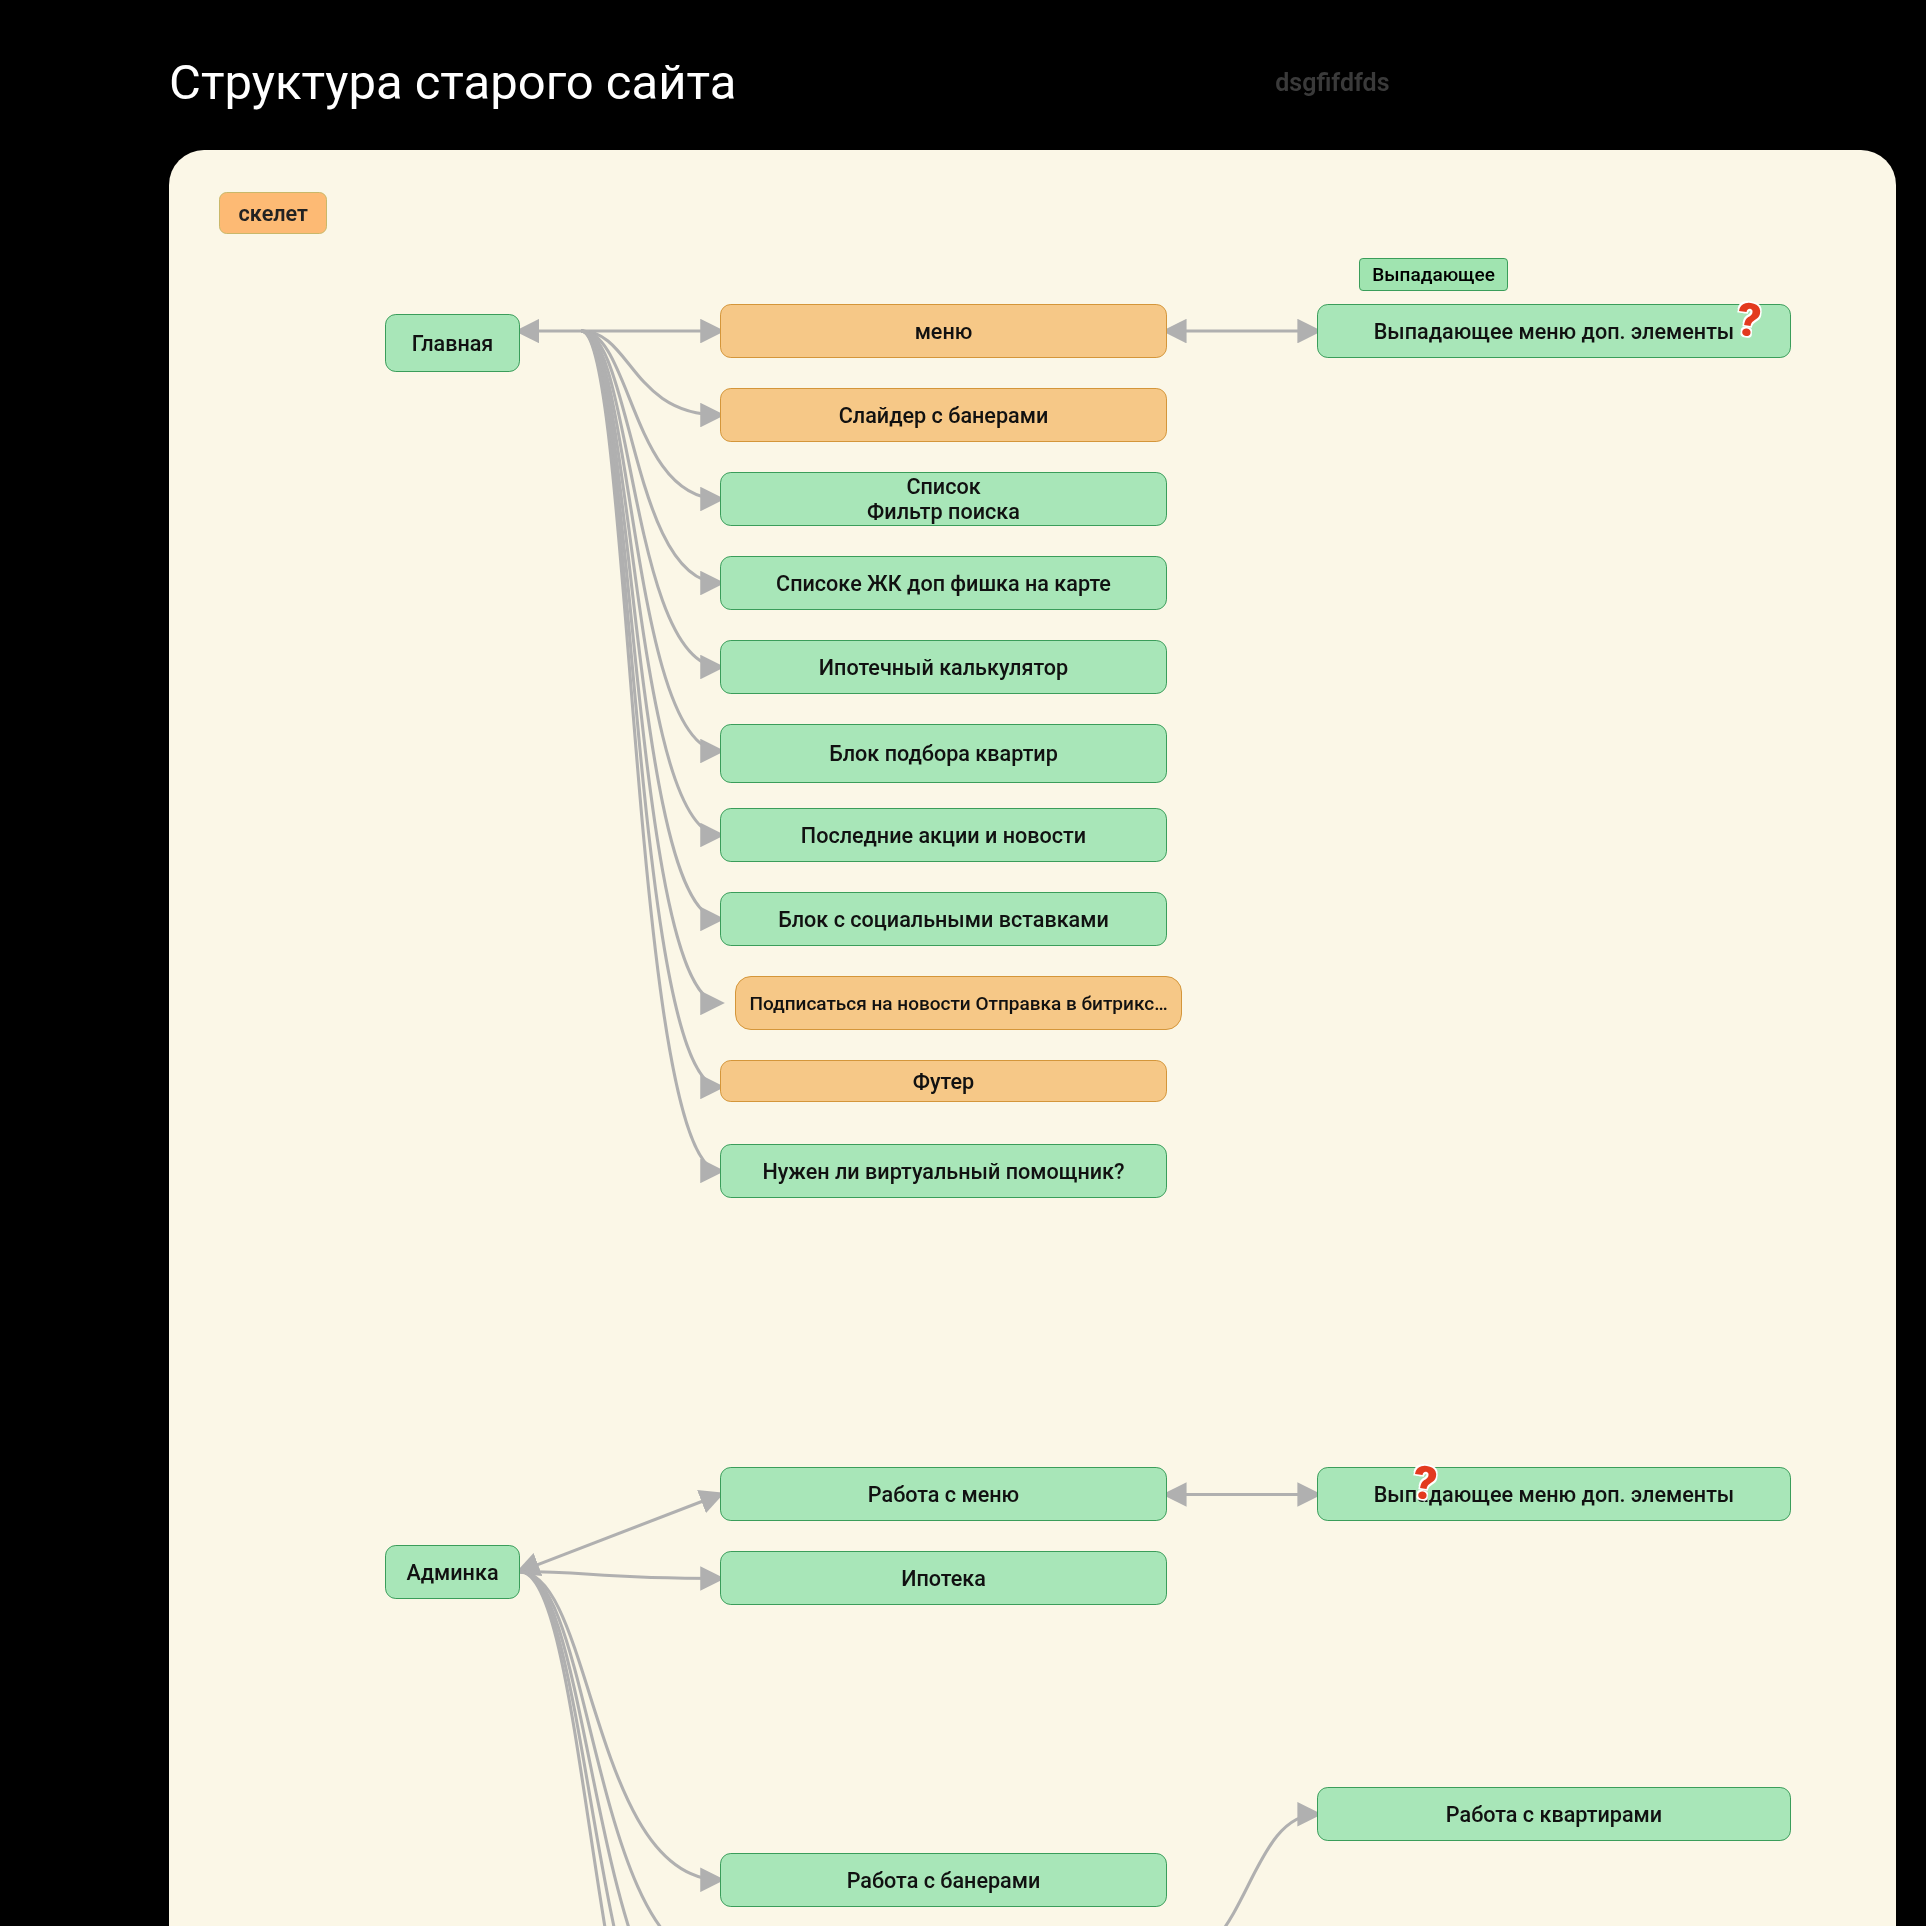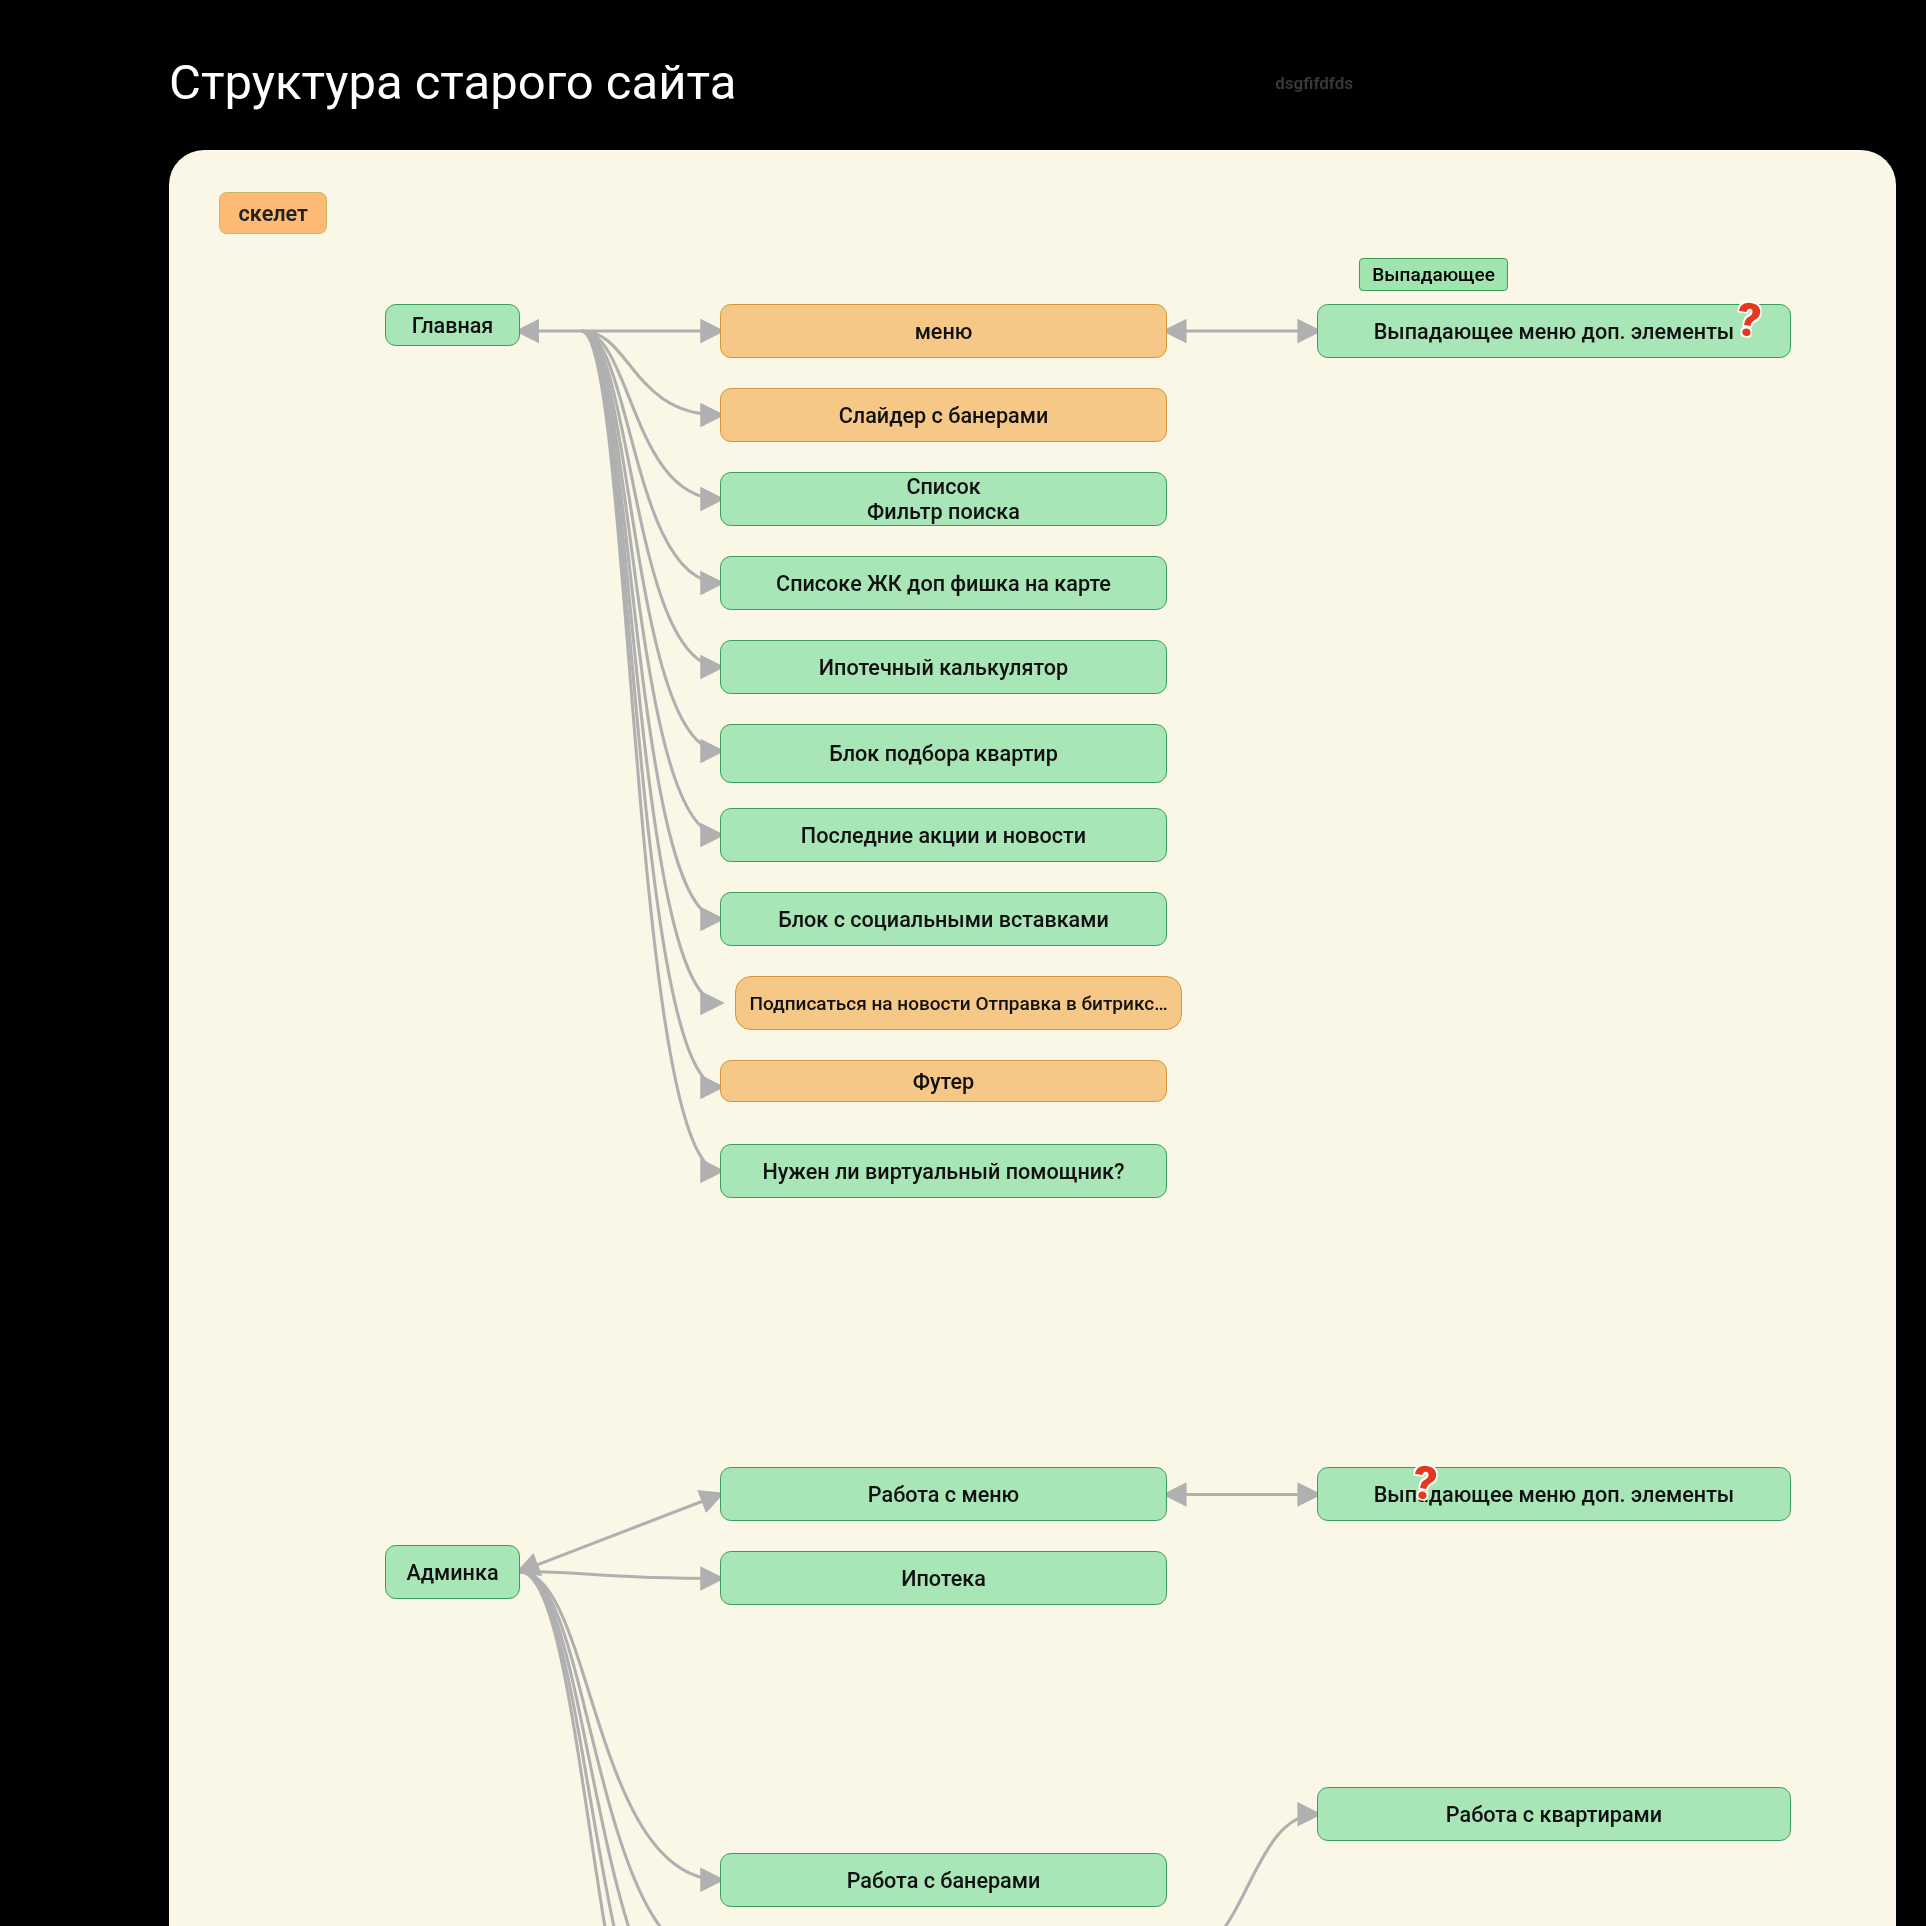--- a/index.html
+++ b/index.html
@@ -16,21 +16,21 @@
     align-items: center;
     gap: 539px;
   }
   .page-title {
     color: #fff;
     font-size: 49px;
     font-weight: 400;
   }
   .page-sub {
     color: #3a3a3a;
-    font-size: 17px;
+    font-size: 25px;
     font-weight: 600;
   }
   .canvas {
     margin: 0 169px;
     background: #fbf7e7;
     border-radius: 35px;
     min-height: 2612px;
     position: relative;
     overflow: hidden;
   }
@@ -142,21 +142,21 @@
       <path d="M 1070 5840 C 1200 5840 1200 6494 1430 6494" marker-end="url(#arr)"></path>
       <path d="M 1070 5840 C 1200 5840 1200 6712 1430 6712" marker-end="url(#arr)"></path>
 
       <path d="M 2590 6276 C 2800 6276 2800 6385 2980 6385" marker-end="url(#arr)"></path>
       <path d="M 2590 6494 C 2800 6494 2800 6385 2980 6385" marker-end="url(#arr)"></path>
     </g>
   </svg>
 
   <div class="badge" style="top:108px; left:1190px;">Выпадающее</div>
 
-  <div class="node" style="top:154px; left:216px; width:135px; height:42px;">Главная</div>
+  <div class="node" style="top:164px; left:216px; width:135px; height:58px;">Главная</div>
 
   <div class="node orange" style="top:154px; left:551px; width:447px; height:54px;">меню</div>
   <div class="node orange" style="top:238px; left:551px; width:447px; height:54px;">Слайдер с банерами</div>
   <div class="node" style="top:322px; left:551px; width:447px; height:54px;flex-direction:column;">
     <span>Список</span>
     <span style="width:9.2px;"></span>
     <span>Фильтр поиска</span>
   </div>
   <div class="node" style="top:406px; left:551px; width:447px; height:54px;">Списоке ЖК доп фишка на карте</div>
   <div class="node" style="top:490px; left:551px; width:447px; height:54px;">Ипотечный калькулятор</div>

